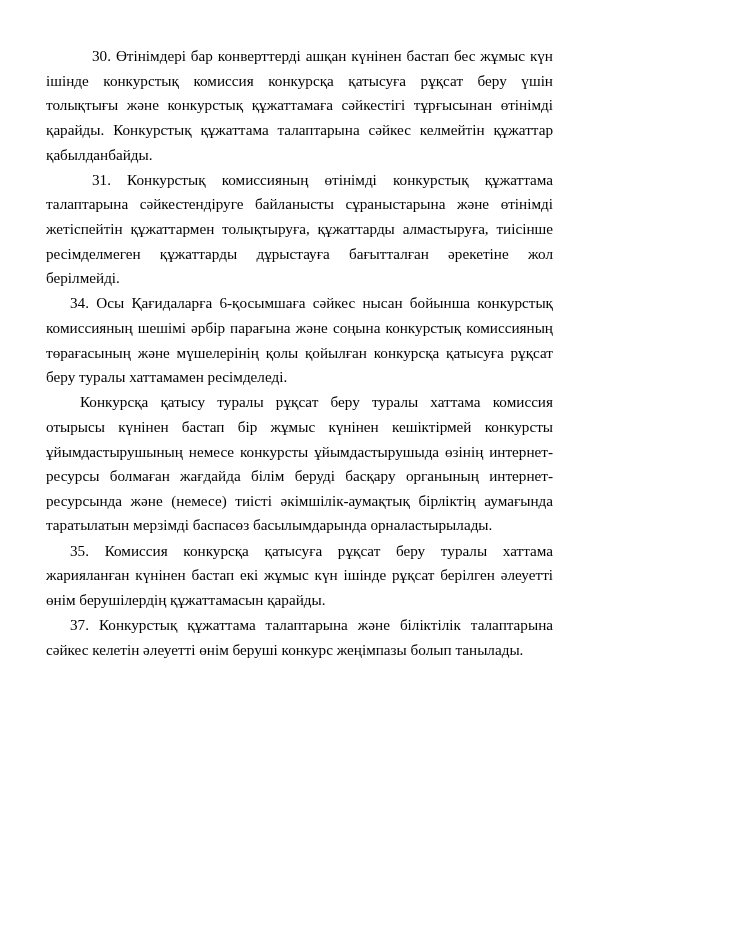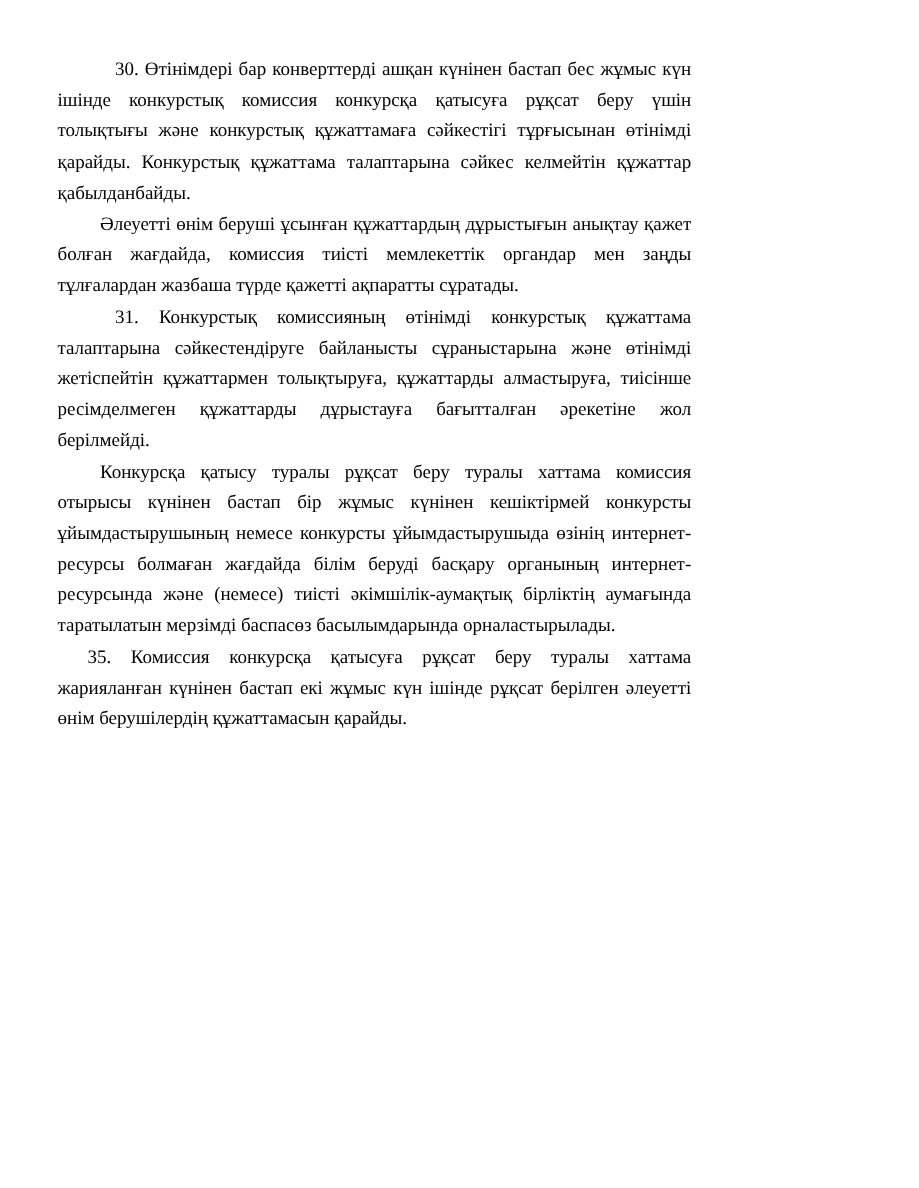--- a/index.html
+++ b/index.html
@@ -44,28 +44,29 @@
   }
 </style>
 </head>
 <body>
 
 <div class="page">
   <div class="doc-body">
 
     <p class="para indent-wide">30. Өтінімдері бар конверттерді ашқан күнінен бастап бес жұмыс күн ішінде конкурстық комиссия конкурсқа қатысуға рұқсат беру үшін толықтығы және конкурстық құжаттамаға сәйкестігі тұрғысынан өтінімді қарайды. Конкурстық құжаттама талаптарына сәйкес келмейтін құжаттар қабылданбайды.</p>
 
-    <p class="para">Әлеуетті өнім беруші ұсынған құжаттардың дұрыстығын анықтау қажет болған жағдайда, комиссия тиісті мемлекеттік органдар мен заңды тұлғалардан жазбаша түрде қажетті ақпаратты сұратады.</p>
 
     <p class="para indent-wide">31. Конкурстық комиссияның өтінімді конкурстық құжаттама талаптарына сәйкестендіруге байланысты сұраныстарына және өтінімді жетіспейтін құжаттармен толықтыруға, құжаттарды алмастыруға, тиісінше ресімделмеген құжаттарды дұрыстауға бағытталған әрекетіне жол берілмейді.</p>
 
 
 
+    <p class="para indent-small">34. Осы Қағидаларға 6-қосымшаға сәйкес нысан бойынша конкурстық комиссияның шешімі әрбір парағына және соңына конкурстық комиссияның төрағасының және мүшелерінің қолы қойылған конкурсқа қатысуға рұқсат беру туралы хаттамамен ресімделеді.</p>
 
     <p class="para">Конкурсқа қатысу туралы рұқсат беру туралы хаттама комиссия отырысы күнінен бастап бір жұмыс күнінен кешіктірмей конкурсты ұйымдастырушының немесе конкурсты ұйымдастырушыда өзінің интернет-ресурсы болмаған жағдайда білім беруді басқару органының интернет-ресурсында және (немесе) тиісті әкімшілік-аумақтық бірліктің аумағында таратылатын мерзімді баспасөз басылымдарында орналастырылады.</p>
 
     <p class="para indent-small">35. Комиссия конкурсқа қатысуға рұқсат беру туралы хаттама жарияланған күнінен бастап екі жұмыс күн ішінде рұқсат берілген әлеуетті өнім берушілердің құжаттамасын қарайды.</p>
 
 
+    <p class="para indent-small">37. Конкурстық құжаттама талаптарына және біліктілік талаптарына сәйкес келетін әлеуетті өнім беруші конкурс жеңімпазы болып танылады.</p>
 
 
   </div>
 </div>
 
 </body></html>

